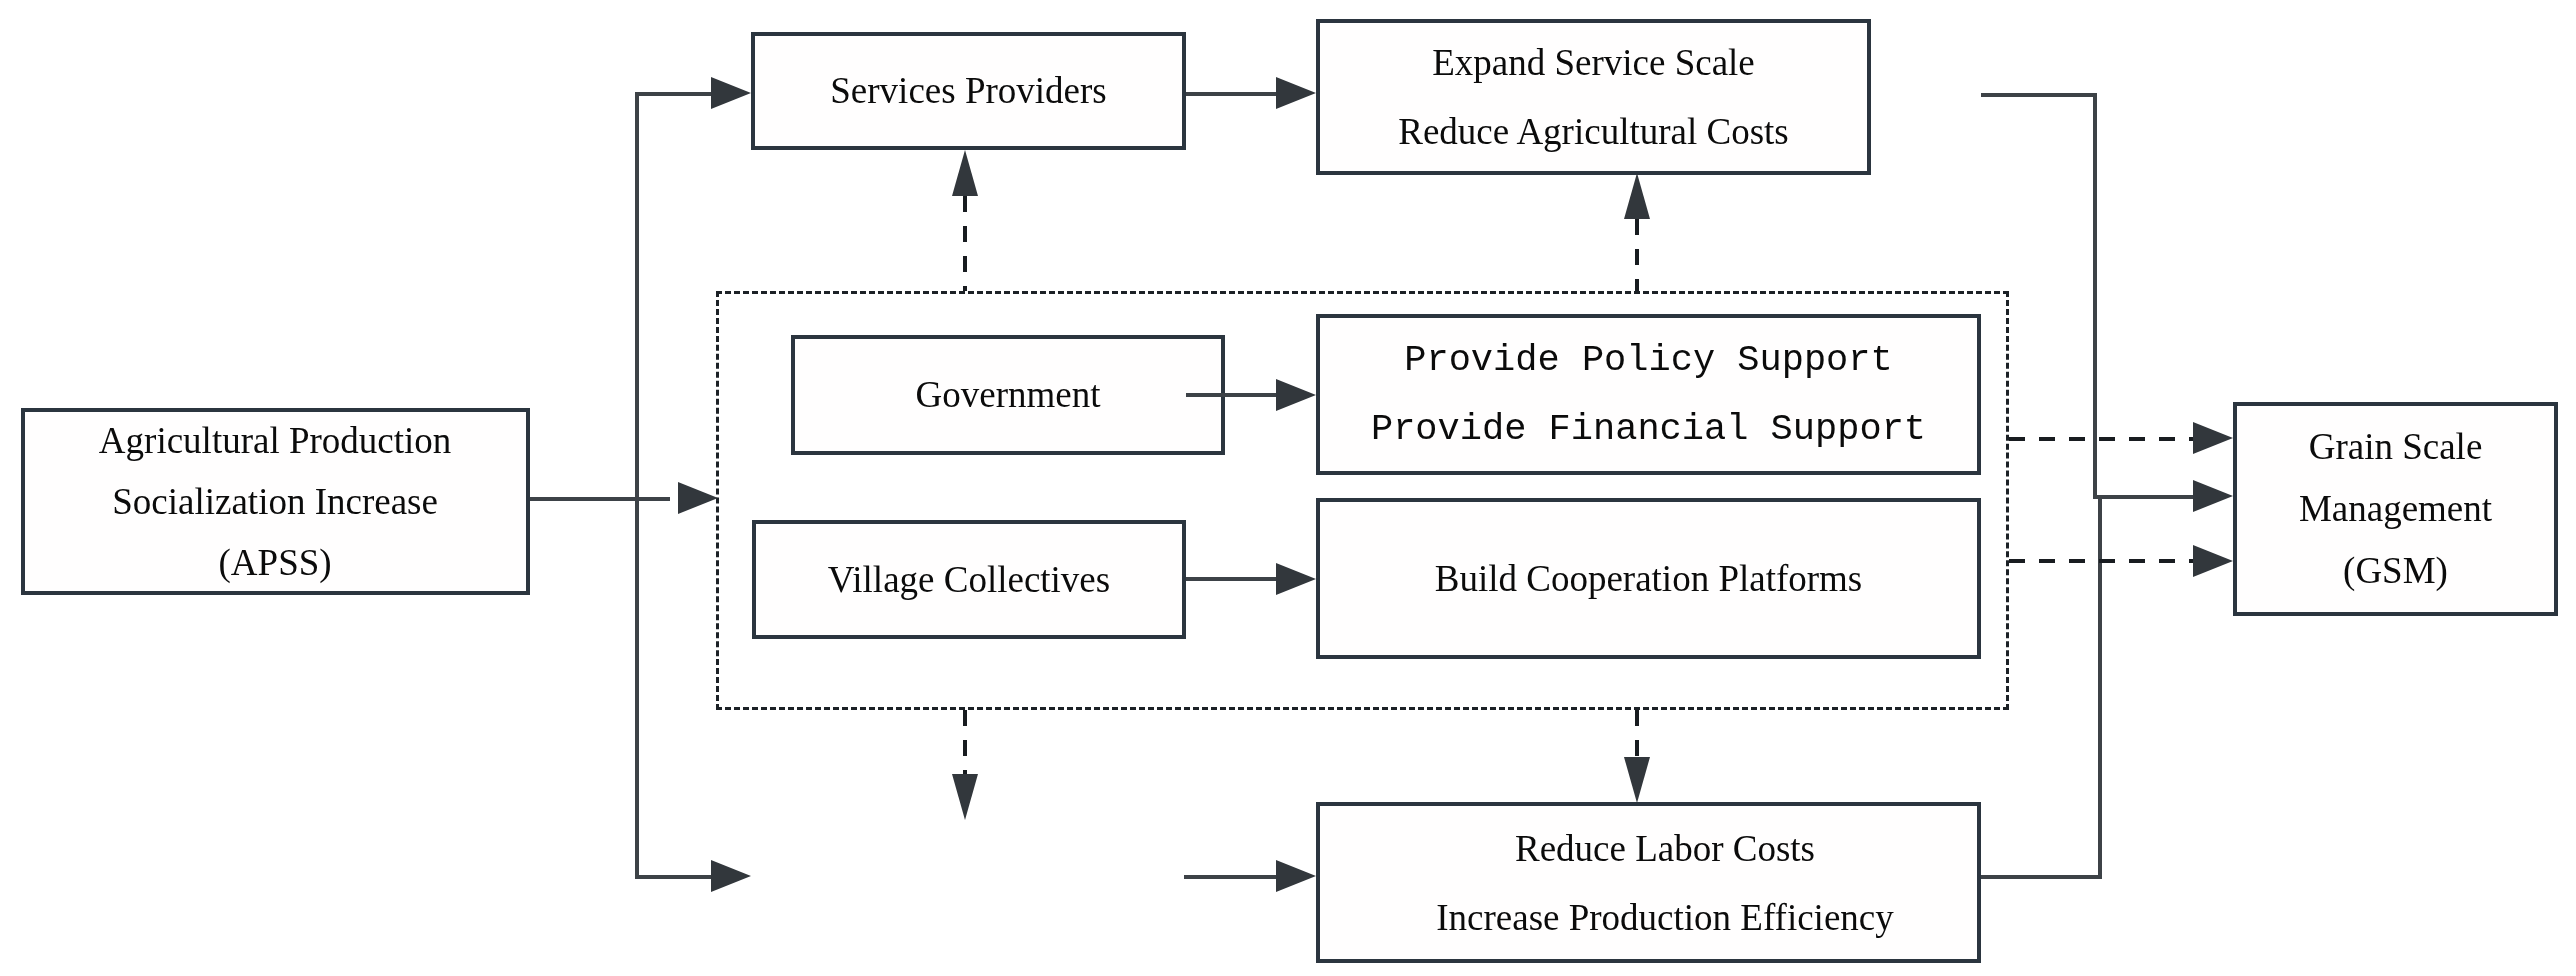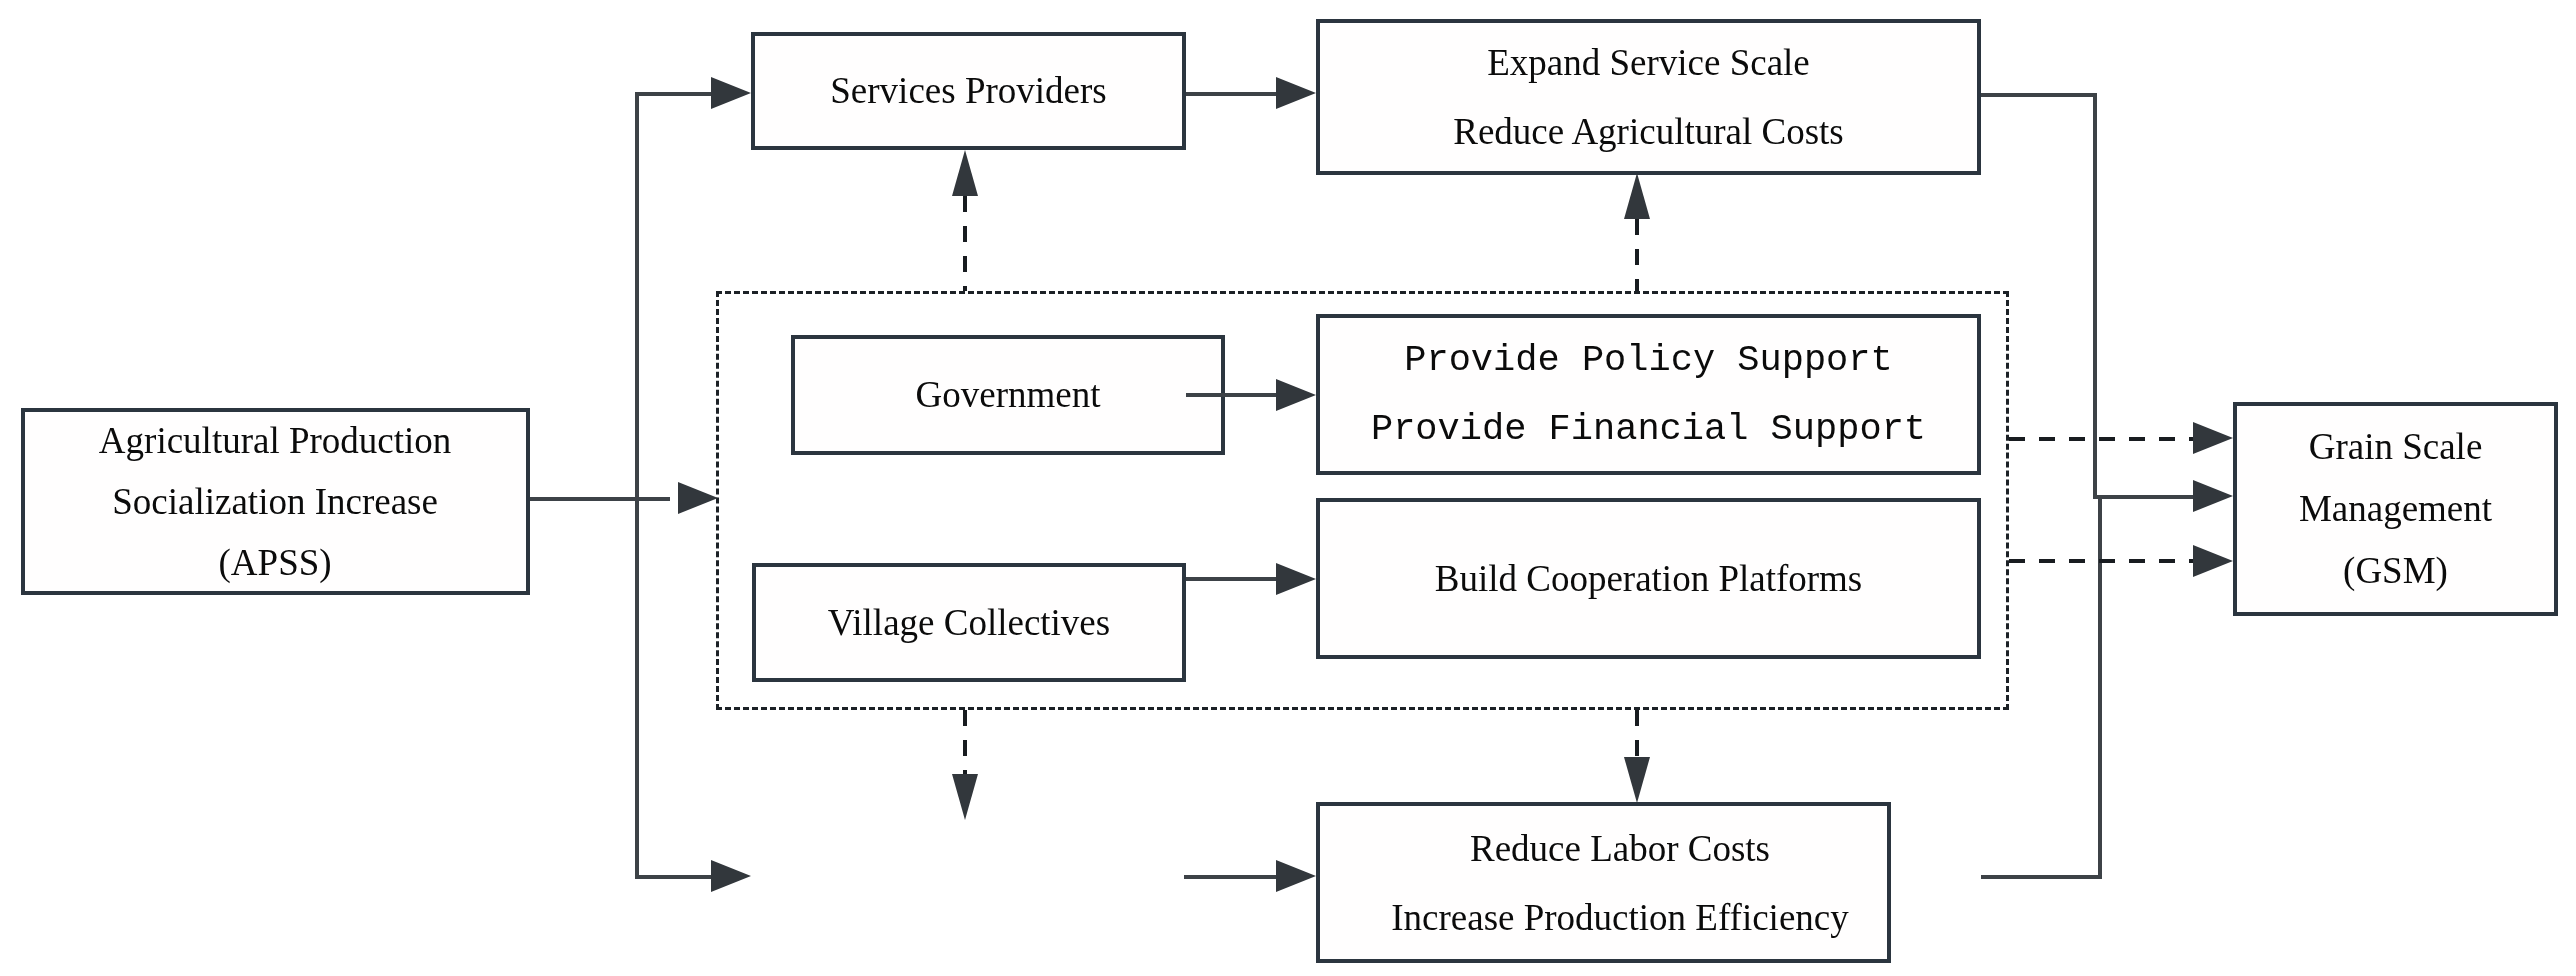--- a/index.html
+++ b/index.html
@@ -63,46 +63,46 @@
   <div class="box" style="left:20.6px; top:408px; width:509px; height:187px; line-height:61px;">
     <span class="ln">Agricultural Production</span>
     <span class="ln">Socialization Increase</span>
     <span class="ln">(APSS)</span>
   </div>
 
   <div class="box" style="left:751px; top:32px; width:435px; height:118px;">
     <span class="ln">Services Providers</span>
   </div>
 
-  <div class="box" style="left:1316px; top:18.7px; width:665px; height:156px; line-height:69px;">
+  <div class="box" style="left:1316px; top:18.7px; width:555px; height:156px; line-height:69px;">
     <span class="ln">Expand Service Scale</span>
     <span class="ln">Reduce Agricultural Costs</span>
   </div>
 
   <div class="group" style="left:716px; top:291px; width:1293px; height:419px;"></div>
 
   <div class="box" style="left:752px; top:335px; width:434px; height:120px;margin-left:39px;">
     <span class="ln">Government</span>
   </div>
 
   <div class="box" style="left:1316px; top:314px; width:665px; height:161px; line-height:69px;font-family:Liberation Mono, monospace;">
     <span class="ln">Provide Policy Support</span>
     <span class="ln">Provide Financial Support</span>
   </div>
 
-  <div class="box" style="left:752px; top:520px; width:434px; height:119px;margin-top:43px;">
+  <div class="box" style="left:752px; top:520px; width:434px; height:119px;">
     <span class="ln">Village Collectives</span>
   </div>
 
   <div class="box" style="left:1316px; top:498px; width:665px; height:161px; line-height:69px;">
     <span class="ln">Build Cooperation Platforms</span>
   </div>
 
 
-  <div class="box" style="left:1316px; top:802px; width:575px; height:161px; line-height:69px;padding-left:33px;">
+  <div class="box" style="left:1316px; top:802px; width:665px; height:161px; line-height:69px;padding-left:33px;">
     <span class="ln">Reduce Labor Costs</span>
     <span class="ln">Increase Production Efficiency</span>
   </div>
 
   <div class="box" style="left:2233px; top:402px; width:325px; height:214px;">
     <span class="ln">Grain Scale</span>
     <span class="ln">Management</span>
     <span class="ln">(GSM)</span>
   </div>
 

